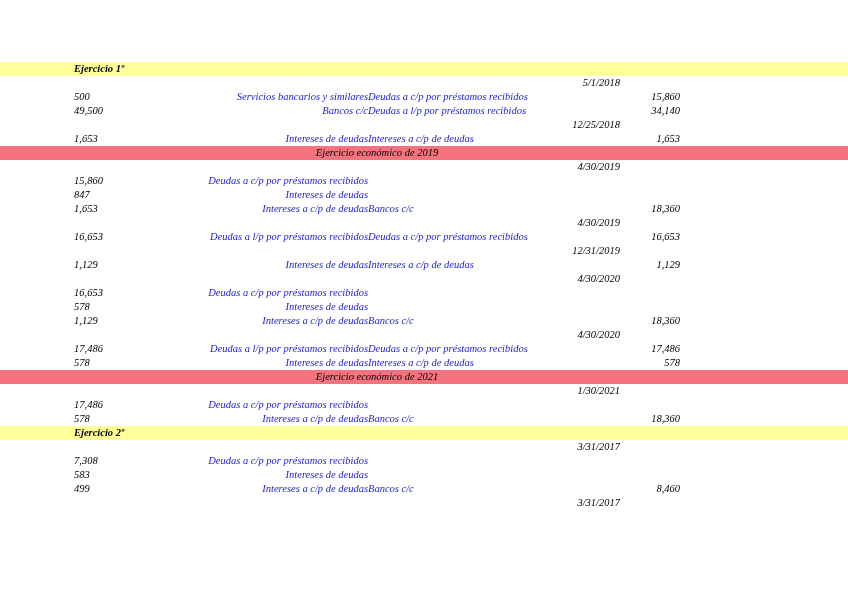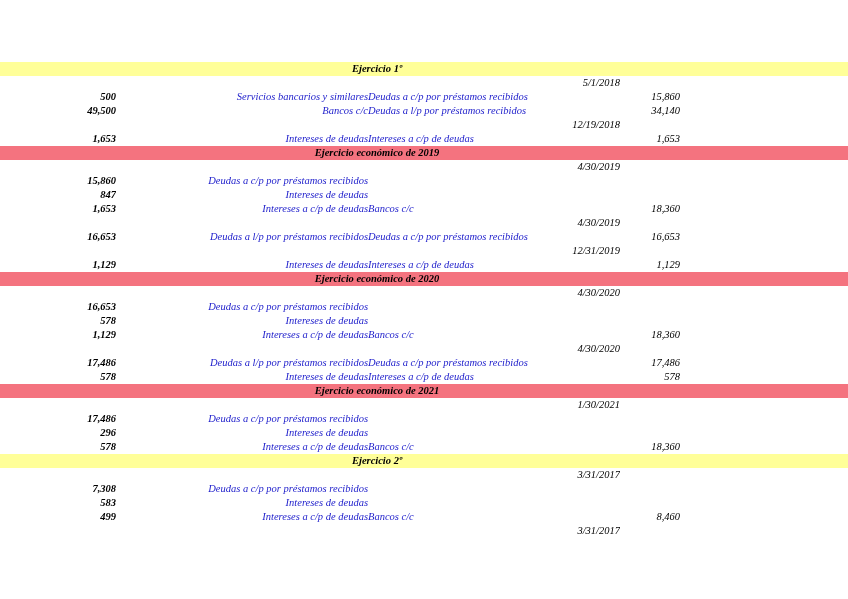--- a/index.html
+++ b/index.html
@@ -39,24 +39,23 @@
   }
   
   col.c-pad    { width: 74px; }
   col.c-amt-l  { width: 42px; }
   col.c-acc-l  { width: 252px; }
   col.c-acc-r  { width: 252px; }
   col.c-amt-r  { width: 60px; }
   col.c-tail   { width: 168px; }
 
   td.amt-l {
-    text-align: right;
+    text-align: left;
     padding-right: 6px;
     color: #000000;
-    font-weight: bold;
   }
   td.acc-l {
     text-align: right;
     padding-left: 2px;
     color: #2222cc;
   }
   td.acc-r {
     text-align: left;
     padding-left: 2px;
     color: #2222cc;
@@ -68,29 +67,28 @@
   }
   td.tail { }
 
   tr.date-row td.date {
     text-align: right;
     color: #000000;
     font-style: italic;
   }
   tr.banner-yellow td {
     background: #ffff99;
-    text-align: center;
     font-weight: bold;
     font-style: italic;
     color: #000000;
   }
   tr.banner-red td {
     background: #f4737f;
     text-align: center;
-    font-weight: bold;
+    font-weight: normal;
     font-style: italic;
     color: #000000;
   }
 </style>
 </head>
 <body>
 
 <div class="sheet">
   <table class="ledger">
     <colgroup>
@@ -126,21 +124,21 @@
           <td></td>
           <td class="amt-l">49,500</td>
           <td class="acc-l">Bancos c/c</td>
           <td class="acc-r">Deudas a l/p por préstamos recibidos</td>
           <td class="amt-r">34,140</td>
           <td class="tail"></td>
         </tr>
         <tr class="date-row">
           <td></td>
           <td colspan="2"></td>
-          <td class="date">12/19/2018</td>
+          <td class="date">12/25/2018</td>
           <td></td>
           <td class="tail"></td>
         </tr>
         <tr class="entry-row">
           <td></td>
           <td class="amt-l">1,653</td>
           <td class="acc-l">Intereses de deudas</td>
           <td class="acc-r">Intereses a c/p de deudas</td>
           <td class="amt-r">1,653</td>
           <td class="tail"></td>
@@ -204,25 +202,20 @@
           <td class="tail"></td>
         </tr>
         <tr class="entry-row">
           <td></td>
           <td class="amt-l">1,129</td>
           <td class="acc-l">Intereses de deudas</td>
           <td class="acc-r">Intereses a c/p de deudas</td>
           <td class="amt-r">1,129</td>
           <td class="tail"></td>
         </tr>
-        <tr class="banner-red">
-          <td></td>
-          <td colspan="4">Ejercicio económico de 2020</td>
-          <td class="tail"></td>
-        </tr>
         <tr class="date-row">
           <td></td>
           <td colspan="2"></td>
           <td class="date">4/30/2020</td>
           <td></td>
           <td class="tail"></td>
         </tr>
         <tr class="entry-row">
           <td></td>
           <td class="amt-l">16,653</td>
@@ -279,28 +272,20 @@
           <td></td>
           <td colspan="2"></td>
           <td class="date">1/30/2021</td>
           <td></td>
           <td class="tail"></td>
         </tr>
         <tr class="entry-row">
           <td></td>
           <td class="amt-l">17,486</td>
           <td class="acc-l">Deudas a c/p por préstamos recibidos</td>
-          <td class="acc-r"></td>
-          <td class="amt-r"></td>
-          <td class="tail"></td>
-        </tr>
-        <tr class="entry-row">
-          <td></td>
-          <td class="amt-l">296</td>
-          <td class="acc-l">Intereses de deudas</td>
           <td class="acc-r"></td>
           <td class="amt-r"></td>
           <td class="tail"></td>
         </tr>
         <tr class="entry-row">
           <td></td>
           <td class="amt-l">578</td>
           <td class="acc-l">Intereses a c/p de deudas</td>
           <td class="acc-r">Bancos c/c</td>
           <td class="amt-r">18,360</td>

